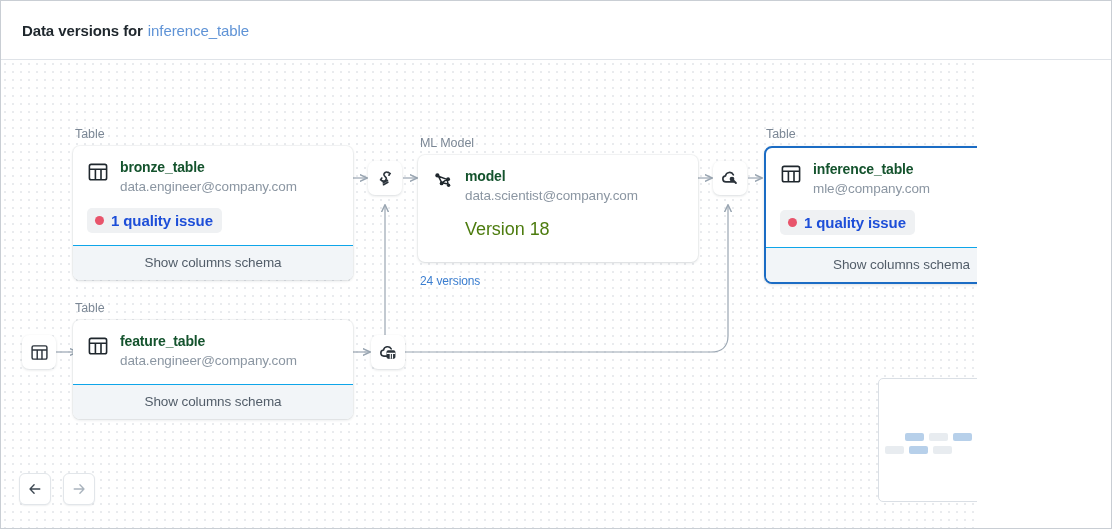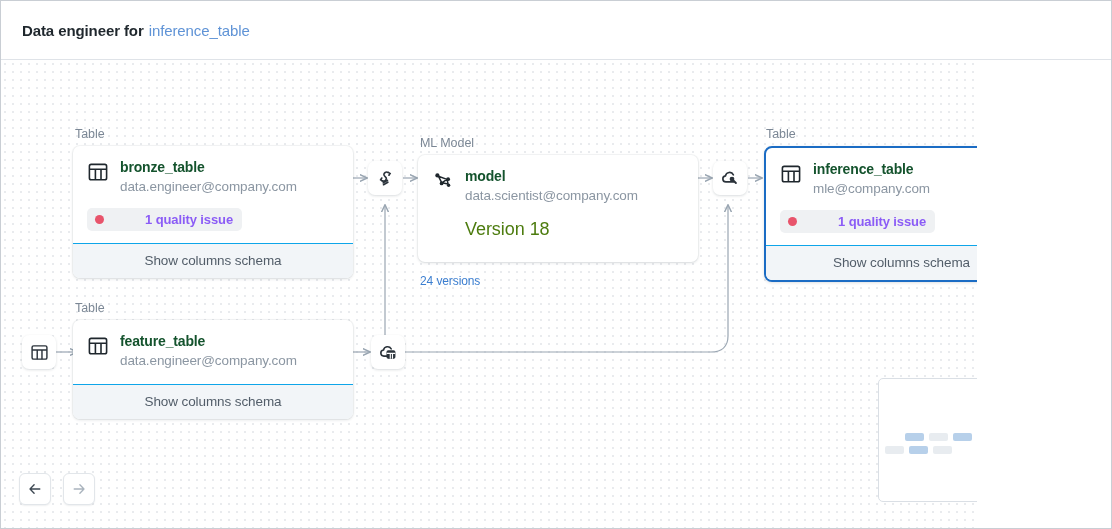--- a/index.html
+++ b/index.html
@@ -149,25 +149,24 @@
   }
   .badge-dot {
     width: 9px;
     height: 9px;
     border-radius: 50%;
     background: #e8546b;
     margin-right: 7px;
     flex: 0 0 9px;
   }
   .badge-text {
-    font-size: 13px;
+    font-size: 15px;
     font-weight: bold;
-    color: #8b5cf6;
-    letter-spacing: -0.1px;
-    margin-left: 34px;
+    color: #1d4ed8;
+    letter-spacing: -0.1px;
   }
   .card-footer {
     border-top: 1px solid #0ea5e9;
     background: #f2f5f8;
     text-align: center;
     font-size: 13.5px;
     color: #525d69;
     padding: 9px 0 10px 0;
     letter-spacing: -0.1px;
   }
@@ -264,21 +263,21 @@
   .nav-btn.active { color: #3c4751; }
   .nav-btn.disabled { color: #a9b3bd; }
   .nav-btn svg { display: block; }
 </style>
 </head>
 <body>
 
 <div id="app">
 
   <div id="header">
-    <span class="hdr-title">Data engineer for</span>
+    <span class="hdr-title">Data versions for</span>
     <span class="hdr-link">inference_table</span>
   </div>
 
   <div id="canvas">
 
     <svg id="edges" viewBox="0 0 1110 468">
       <defs>
         <marker id="ah" markerWidth="7" markerHeight="7" refX="6" refY="3.5" orient="auto">
           <path d="M0,0.6 L6.2,3.5 L0,6.4" fill="none" stroke="#9aa6b2" stroke-width="1.2"></path>
         </marker>

